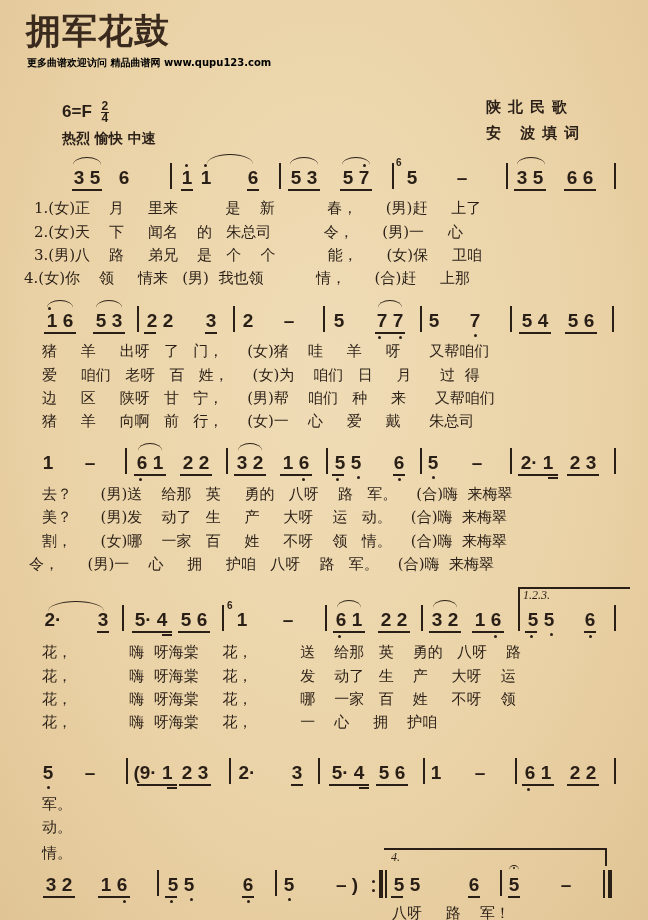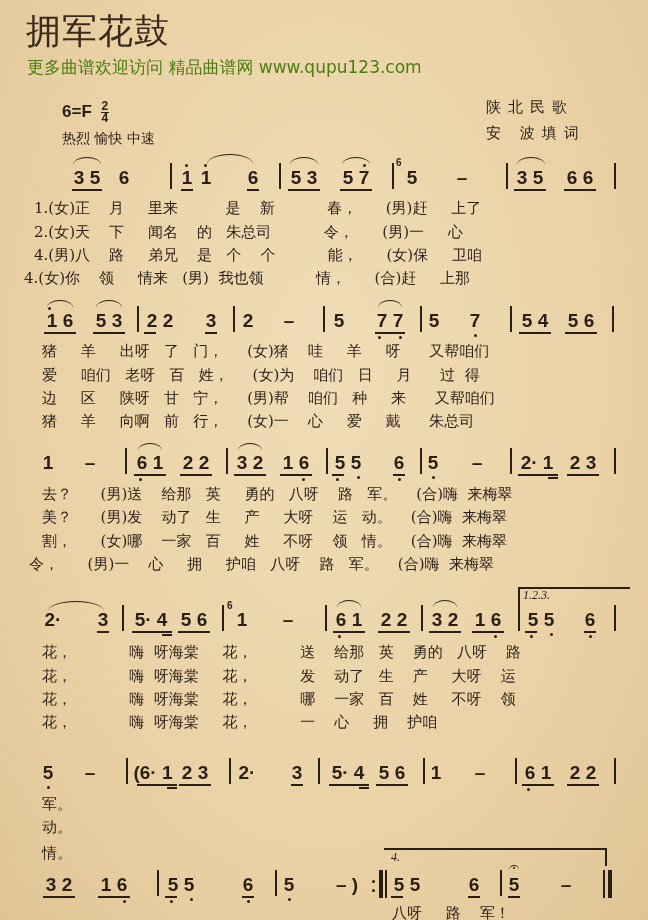--- a/index.html
+++ b/index.html
@@ -3,23 +3,23 @@
 <meta charset="utf-8">
 <style>
   * { margin:0; padding:0; box-sizing:border-box; }
   html, body { width:648px; height:920px; overflow:hidden; }
   body {
     background: radial-gradient(ellipse at 50% 40%, #efdcb6 0%, #ead2a6 60%, #e0c495 100%);
     position: relative;
     color:#2a1f17;
     font-family: "DejaVu Sans", sans-serif;
   }
-  .abs { position:absolute; white-space:nowrap; }
+  .abs { position:absolute; white-space:nowrap;font-weight:bold; }
   .title { left:26px; top:8px; font-size:35px; color:#3a2a1e; letter-spacing:1px; font-family:"DejaVu Sans", sans-serif; }
-  .subtitle { left:27px; top:56px; font-size:17px; color:#4d7c0f; }
+  .subtitle { left:27px; top:56px; font-size:10px; color:#000000; }
   .key { left:62px; top:101px; font-size:17px; font-weight:bold; font-family:"Liberation Sans", sans-serif; }
   .frac { display:inline-block; vertical-align:middle; text-align:center; font-size:12px; line-height:11px; margin-left:4px; }
   .frac span { display:block; }
   .frac .num { border-bottom:1px solid #2a1f17; padding:0 1px; }
   .tempo { left:62px; top:130px; font-size:14px; font-family:"DejaVu Sans", sans-serif; }
   .credit { font-family:"DejaVu Serif", serif; font-size:15px; letter-spacing:7px; }
   .note { position:absolute; font-family:"Liberation Sans", sans-serif; font-weight:bold; font-size:19px; line-height:20px; text-align:center; }
   .bar { position:absolute; width:2px; background:#2a1f17; }
   .bar.thick { width:4px; }
   .ul { position:absolute; height:1.5px; background:#2a1f17; }
@@ -77,21 +77,21 @@
 
   <div class="slur" style="left:517px; top:157px; width:28px;"></div>
   <div class="note" style="left:512px; top:168px; width:36px;">3 5</div>
   <div class="ul" style="left:514px; top:189px; width:32px;"></div>
   <div class="note" style="left:562px; top:168px; width:36px;">6 6</div>
   <div class="ul" style="left:564px; top:189px; width:32px;"></div>
   <div class="bar" style="left:614px; top:163px; height:26px;"></div>
 
   <div class="lyric" style="left:34px; top:196px;">1.(女)正    月     里来          是    新           春，      (男)赶     上了</div>
   <div class="lyric" style="left:34px; top:220px;">2.(女)天    下     闻名    的   朱总司           令，      (男)一     心</div>
-  <div class="lyric" style="left:34px; top:243px;">4.(男)八    路     弟兄    是   个    个           能，      (女)保     卫咱</div>
+  <div class="lyric" style="left:34px; top:243px;">3.(男)八    路     弟兄    是   个    个           能，      (女)保     卫咱</div>
   <div class="lyric" style="left:24px; top:266px;">4.(女)你    领     情来   (男)  我也领           情，      (合)赶     上那</div>
 </div>
 
 <div>
   <div class="slur" style="left:47px; top:300px; width:26px;"></div>
   <div class="note" style="left:42px; top:311px; width:36px;">1 6</div>
   <div class="ul" style="left:44px; top:332px; width:32px;"></div>
   <div class="slur" style="left:96px; top:300px; width:26px;"></div>
   <div class="note" style="left:91px; top:311px; width:36px;">5 3</div>
   <div class="ul" style="left:93px; top:332px; width:32px;"></div>
@@ -232,21 +232,21 @@
   <div class="lyric" style="left:42px; top:687px;">花，            嗨  呀海棠     花，          哪    一家   百    姓     不呀    领</div>
   <div class="lyric" style="left:42px; top:710px;">花，            嗨  呀海棠     花，          一    心     拥    护咱</div>
 </div>
 
 <div>
   <div class="note" style="left:41px; top:763px; width:14px;">5</div>
   <div class="dotb" style="left:47px; top:786px;"></div>
   <div class="note" style="left:83px; top:763px; width:14px;">–</div>
   <div class="bar" style="left:126px; top:758px; height:26px;"></div>
 
-  <div class="note" style="left:128px; top:763px; width:50px;">(6· 1</div>
+  <div class="note" style="left:128px; top:763px; width:50px;">(9· 1</div>
   <div class="ul" style="left:137px; top:784px; width:40px;"></div>
   <div class="ul" style="left:167px; top:787px; width:10px;"></div>
   <div class="note" style="left:177px; top:763px; width:36px;">2 3</div>
   <div class="ul" style="left:179px; top:784px; width:32px;"></div>
   <div class="bar" style="left:229px; top:758px; height:26px;"></div>
 
   <div class="note" style="left:236px; top:763px; width:22px;">2·</div>
   <div class="note" style="left:290px; top:763px; width:14px;">3</div>
   <div class="ul" style="left:291px; top:784px; width:12px;"></div>
   <div class="bar" style="left:318px; top:758px; height:26px;"></div>

